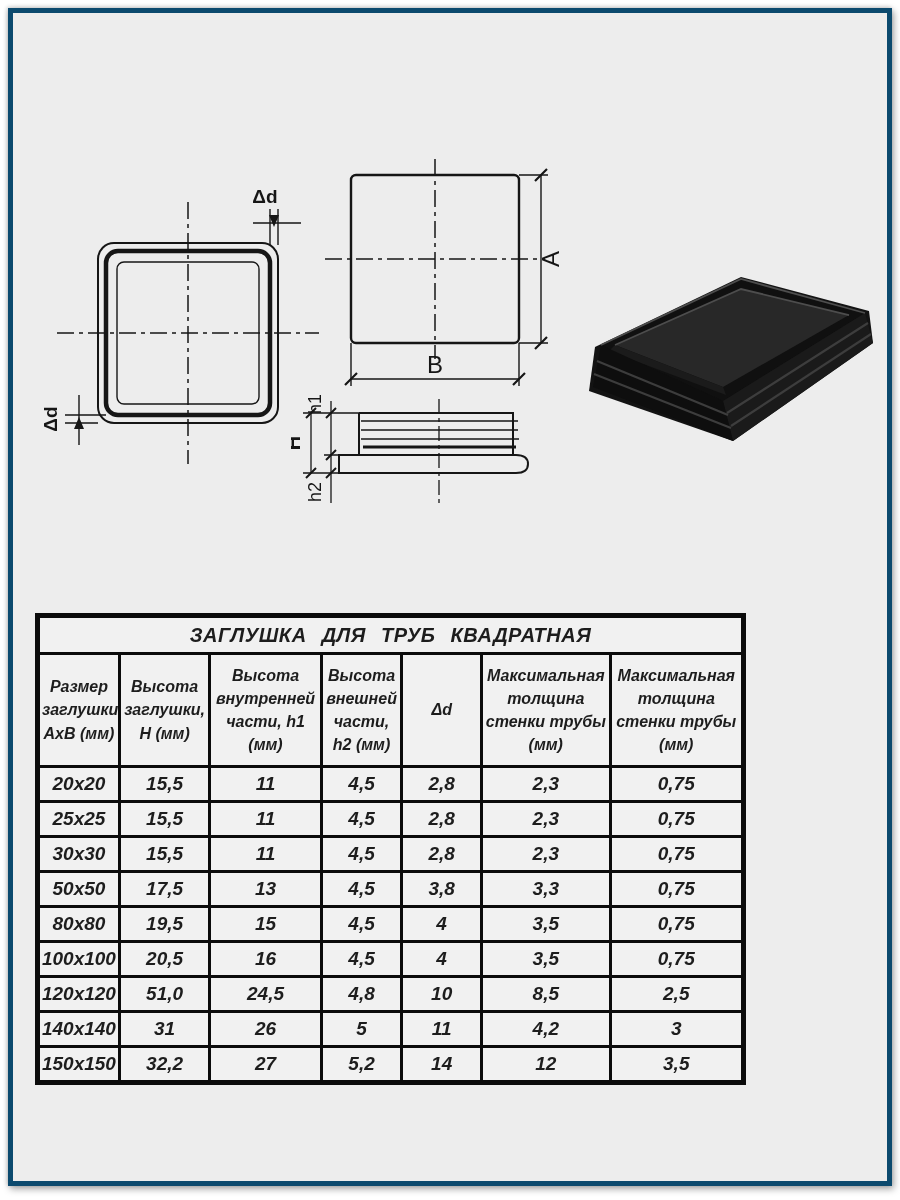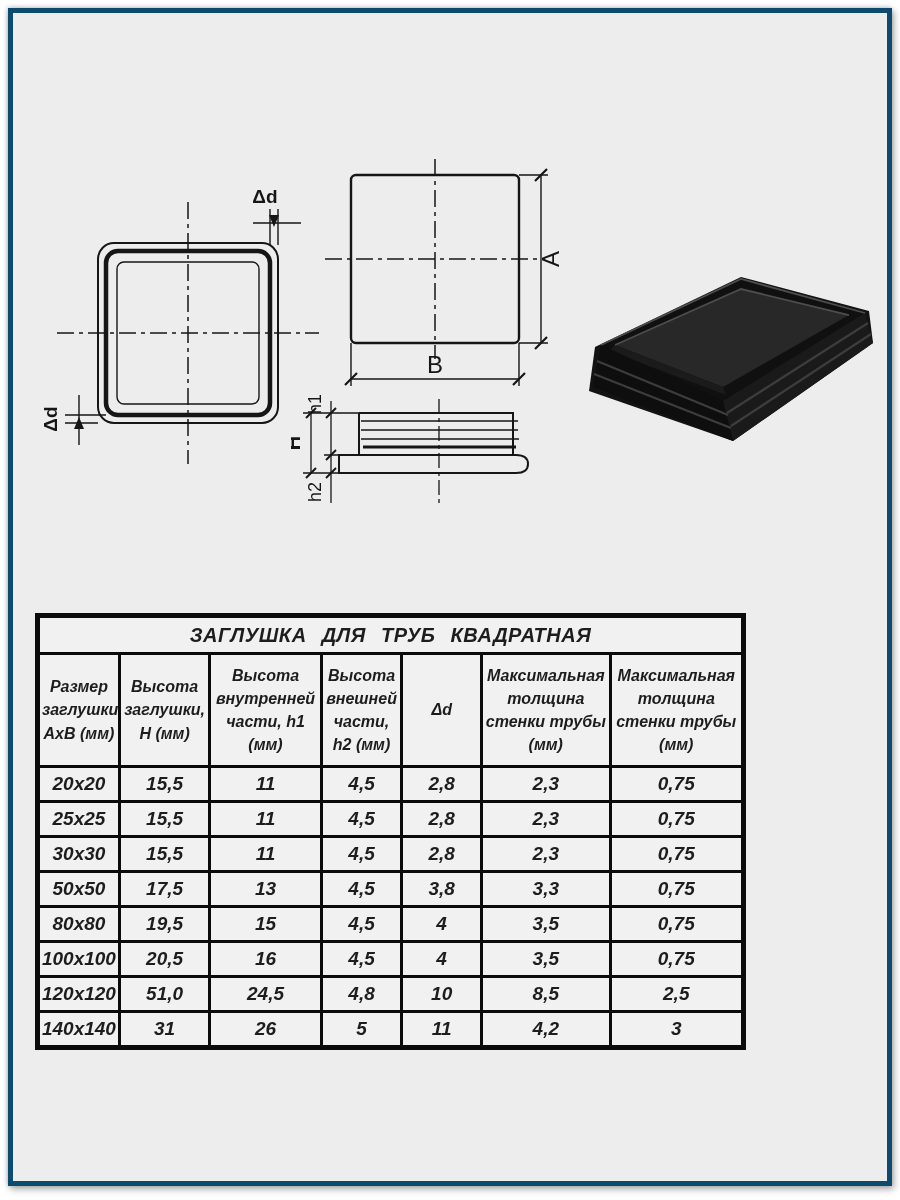--- a/index.html
+++ b/index.html
@@ -210,16 +210,25 @@
         </tr>
         <tr>
           <td class="data">140х140</td>
           <td class="data">31</td>
           <td class="data">26</td>
           <td class="data">5</td>
           <td class="data">11</td>
           <td class="data">4,2</td>
           <td class="data">3</td>
         </tr>
+        <tr>
+          <td class="data">150х150</td>
+          <td class="data">32,2</td>
+          <td class="data">27</td>
+          <td class="data">5,2</td>
+          <td class="data">14</td>
+          <td class="data">12</td>
+          <td class="data">3,5</td>
+        </tr>
       </tbody>
   </table>
 
 </div>
 
 </body></html>

